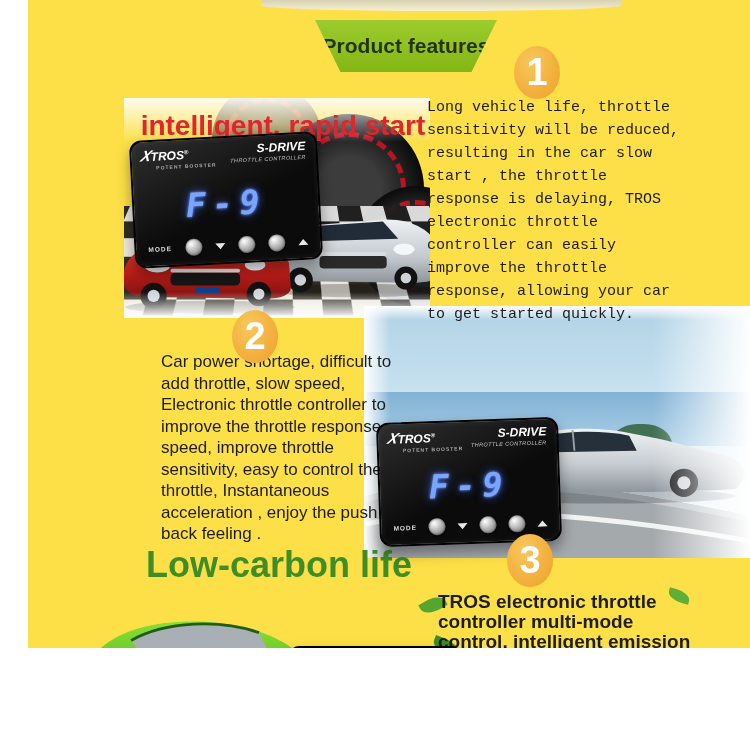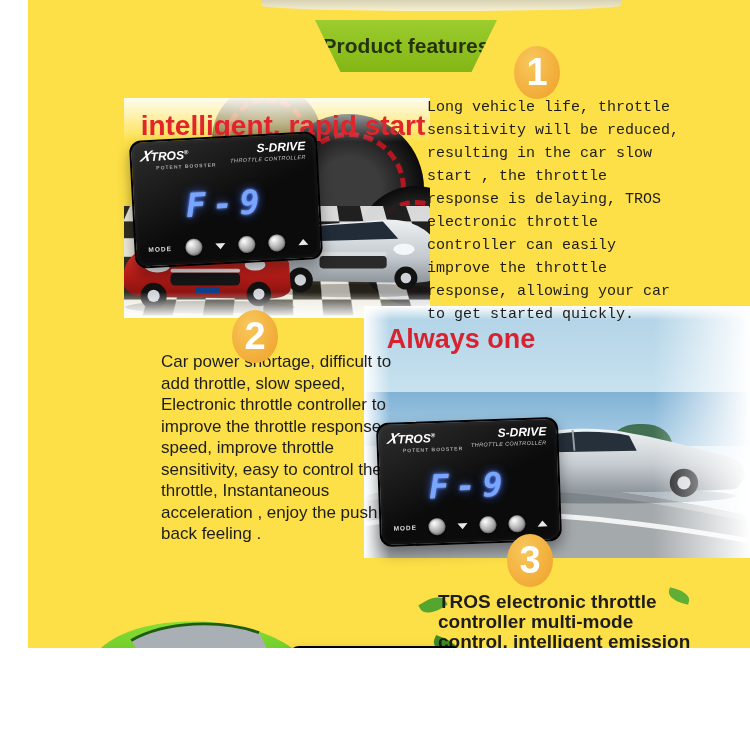--- a/index.html
+++ b/index.html
@@ -205,24 +205,24 @@
       <circle cx="82" cy="96" r="16" fill="#15181a"></circle>
         <circle cx="82" cy="96" r="8" fill="#d4d8db"></circle>
       <circle cx="250" cy="92" r="15" fill="#15181a"></circle>
         <circle cx="250" cy="92" r="7" fill="#d4d8db"></circle>
     </svg>
     <div class="fade-left"></div>
     <div class="fade-right"></div>
     <div class="fade-top2"></div>
   </div>
   <div class="hred h2">
-    <div>Always one</div>
   </div>
   <div class="txt txt2">Car power shortage, difficult to add throttle, slow speed, Electronic throttle controller to improve the throttle response speed, improve throttle sensitivity, easy to control the throttle, Instantaneous acceleration , enjoy the push back feeling .</div>
 
+  <div class="hgreen h3a">Low-carbon life</div>
   <div class="txt txt3">TROS electronic throttle controller multi-mode control, intelligent emission reduction, accelerating soft, reducing displacement, support urban green travel .</div>
 
   <svg class="greencar" viewBox="0 0 260 170">
     <defs>
         <linearGradient id="grng" x1="0" y1="0" x2="0" y2="1">
       <stop offset="0" stop-color="#8ade33"></stop>
           <stop offset=".5" stop-color="#58bd23"></stop>
           <stop offset="1" stop-color="#2f8a0e"></stop>
     </linearGradient>
       </defs>

